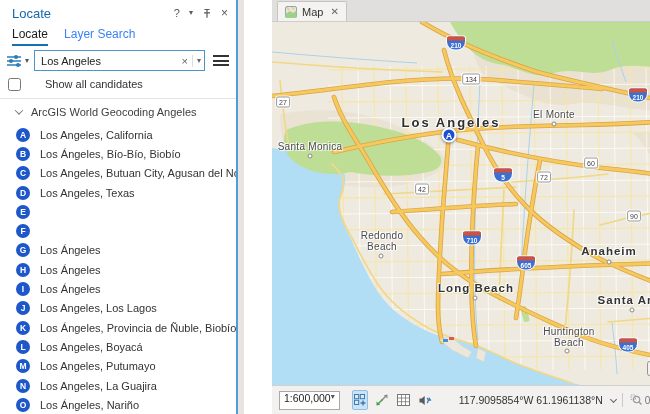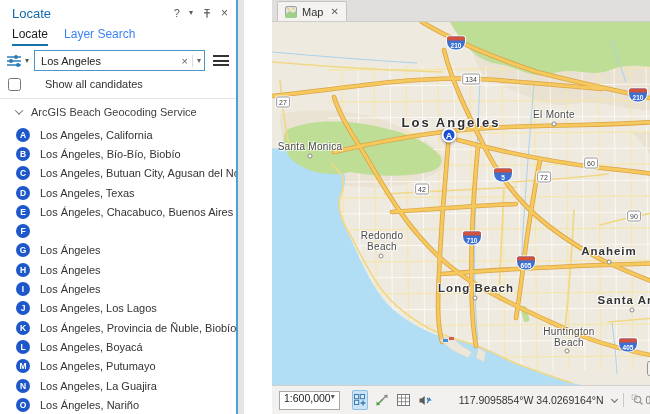--- a/index.html
+++ b/index.html
@@ -132,21 +132,21 @@
 
     <div class="check-row">
       <input type="checkbox" style="">
       <span>Show all candidates</span>
     </div>
 
     <div class="panel-sep"></div>
 
     <div class="group-row">
       <span class="chev"></span>
-      <span>ArcGIS Beach Geocoding Service</span>
+      <span>ArcGIS World Geocoding Angeles</span>
     </div>
 
     <div class="results">
         <div class="result-row">
           <span class="badge">A</span>
           <span class="rtext">Los Angeles, California</span>
         </div>
         <div class="result-row">
           <span class="badge">B</span>
           <span class="rtext">Los Ángeles, Bío-Bío, Biobío</span>
@@ -154,21 +154,20 @@
         <div class="result-row">
           <span class="badge">C</span>
           <span class="rtext">Los Angeles, Butuan City, Agusan del Norte, Caraga</span>
         </div>
         <div class="result-row">
           <span class="badge">D</span>
           <span class="rtext">Los Angeles, Texas</span>
         </div>
         <div class="result-row">
           <span class="badge">E</span>
-          <span class="rtext">Los Ángeles, Chacabuco, Buenos Aires</span>
         </div>
         <div class="result-row">
           <span class="badge">F</span>
         </div>
         <div class="result-row">
           <span class="badge">G</span>
           <span class="rtext">Los Ángeles</span>
         </div>
         <div class="result-row">
           <span class="badge">H</span>
@@ -460,21 +459,21 @@
       </span>
       <span class="sbtn">
         <svg width="14" height="13" viewBox="0 0 14 13">
           <path d="M1.5 4.5v4h2.2l3 2.5v-9l-3 2.5z" fill="#5a5a5a"></path>
           <path d="M9 4c1.6 1.2 1.6 3.8 0 5" stroke="#2e7cc0" stroke-width="1.3" fill="none"></path>
           <polygon points="11,3 13.5,6.5 10,7" fill="#2e7cc0"></polygon>
         </svg>
       </span>
       <span class="sbsep"></span>
       <span class="coords">
-        <span>117.9095854°W 34.0269164°N</span>
+        <span>117.9095854°W 61.1961138°N</span>
         <span class="coord-chev"></span>
       </span>
       <span class="right-group">
         <span class="sbsep"></span>
         <span class="selcount">
           <svg width="13" height="12" viewBox="0 0 13 12">
             <rect x="1" y="1" width="4.5" height="4.5" fill="none" stroke="#aaa" stroke-dasharray="1.5 1"></rect>
             <circle cx="6.5" cy="5.5" r="3.2" fill="none" stroke="#999" stroke-width="1.2"></circle>
             <path d="M8.8 7.8L11.5 10.5" stroke="#999" stroke-width="1.4"></path>
           </svg>

